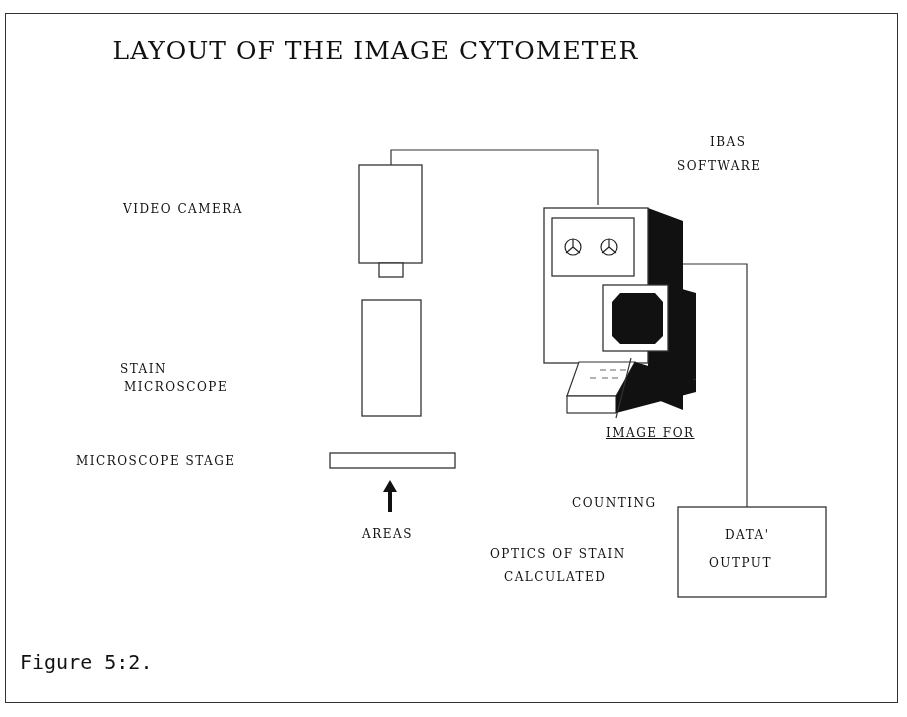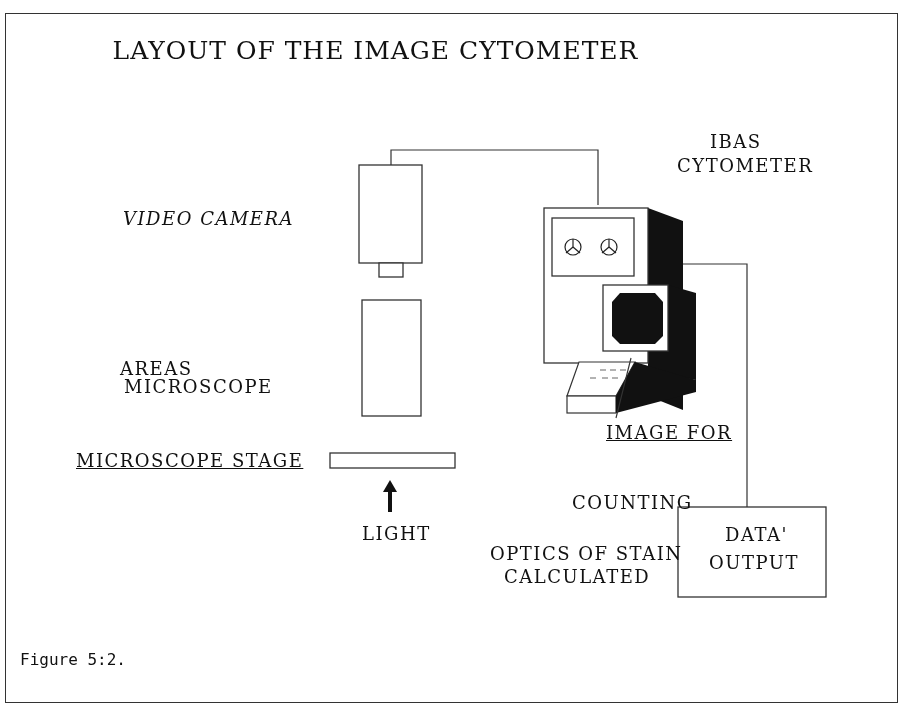--- a/index.html
+++ b/index.html
@@ -1,20 +1,20 @@
 <!DOCTYPE html>
 <html><head>
 <meta charset="utf-8">
 <style>
   html, body { margin: 0; padding: 0; background: #fff; }
   body { width: 907px; height: 717px; position: relative; overflow: hidden; font-family: "DejaVu Serif", serif; color: #111; }
   .frame { position: absolute; left: 5px; top: 13px; width: 893px; height: 690px; border: 1.5px solid #333; box-sizing: border-box; }
   .title { position: absolute; left: 0; width: 751px; top: 36px; text-align: center; font-size: 25px; letter-spacing: 1px; font-family: "DejaVu Serif", serif; }
-  .lbl { position: absolute; font-size: 18px; letter-spacing: 1.5px; font-family: "DejaVu Serif", serif; line-height: 22px; }
-  .caption { position: absolute; left: 20px; top: 650px; font-size: 16px; font-family: "DejaVu Sans Mono", monospace; }
+  .lbl { position: absolute; font-size: 12px; letter-spacing: 1.5px; font-family: "DejaVu Serif", serif; line-height: 22px; }
+  .caption { position: absolute; left: 20px; top: 650px; font-size: 20px; font-family: "DejaVu Sans Mono", monospace; }
   svg { position: absolute; left: 0; top: 0; }
 </style>
 </head>
 <body>
 
 <div class="frame"></div>
 <div class="title">LAYOUT OF THE IMAGE CYTOMETER</div>
 
 <svg width="907" height="717">
 
@@ -68,27 +68,27 @@
     </g>
 
     <line x1="631" y1="358" x2="616" y2="418" stroke="#333" stroke-width="1.2"></line>
   </g>
 
   <polyline points="683,264 747,264 747,507" fill="none" stroke="#333" stroke-width="1.2"></polyline>
 
   <rect x="678" y="507" width="148" height="90" fill="#fff" stroke="#333" stroke-width="1.3"></rect>
 </svg>
 
-<div class="lbl" style="left:123px;top:208px;font-style:italic;">VIDEO CAMERA</div>
+<div class="lbl" style="left:123px;top:198px;">VIDEO CAMERA</div>
 <div class="lbl" style="left:124px;top:328px;margin-top:48px;">MICROSCOPE</div>
-<div class="lbl" style="left:120px;top:358px;">AREAS</div>
-<div class="lbl" style="left:76px;top:450px;text-decoration:underline;">MICROSCOPE STAGE</div>
-<div class="lbl" style="left:362px;top:523px;">LIGHT</div>
+<div class="lbl" style="left:120px;top:358px;">STAIN</div>
+<div class="lbl" style="left:76px;top:450px;">MICROSCOPE STAGE</div>
+<div class="lbl" style="left:362px;top:523px;">AREAS</div>
 <div class="lbl" style="left:710px;top:131px;">IBAS</div>
-<div class="lbl" style="left:677px;top:155px;">CYTOMETER</div>
+<div class="lbl" style="left:677px;top:155px;">SOFTWARE</div>
 <div class="lbl" style="left:606px;top:422px;text-decoration:underline;">IMAGE FOR</div>
 <div class="lbl" style="left:572px;top:444px;margin-top:48px;">COUNTING</div>
 <div class="lbl" style="left:490px;top:543px;">OPTICS OF STAIN</div>
 <div class="lbl" style="left:492px;top:566px;margin-left:12px;">CALCULATED</div>
 <div class="lbl" style="left:725px;top:524px;">DATA'</div>
 <div class="lbl" style="left:709px;top:552px;">OUTPUT</div>
 
 <div class="caption">Figure 5:2.</div>
 
 </body></html>

